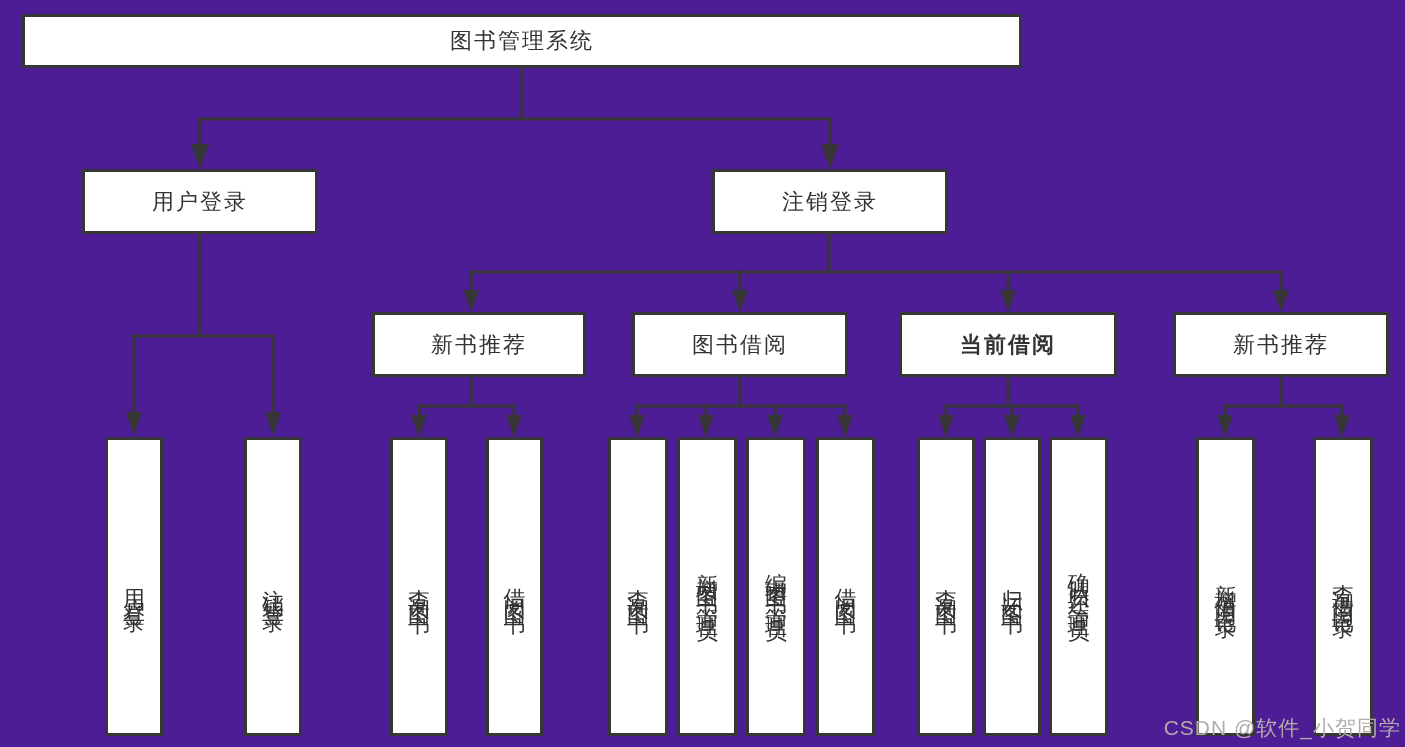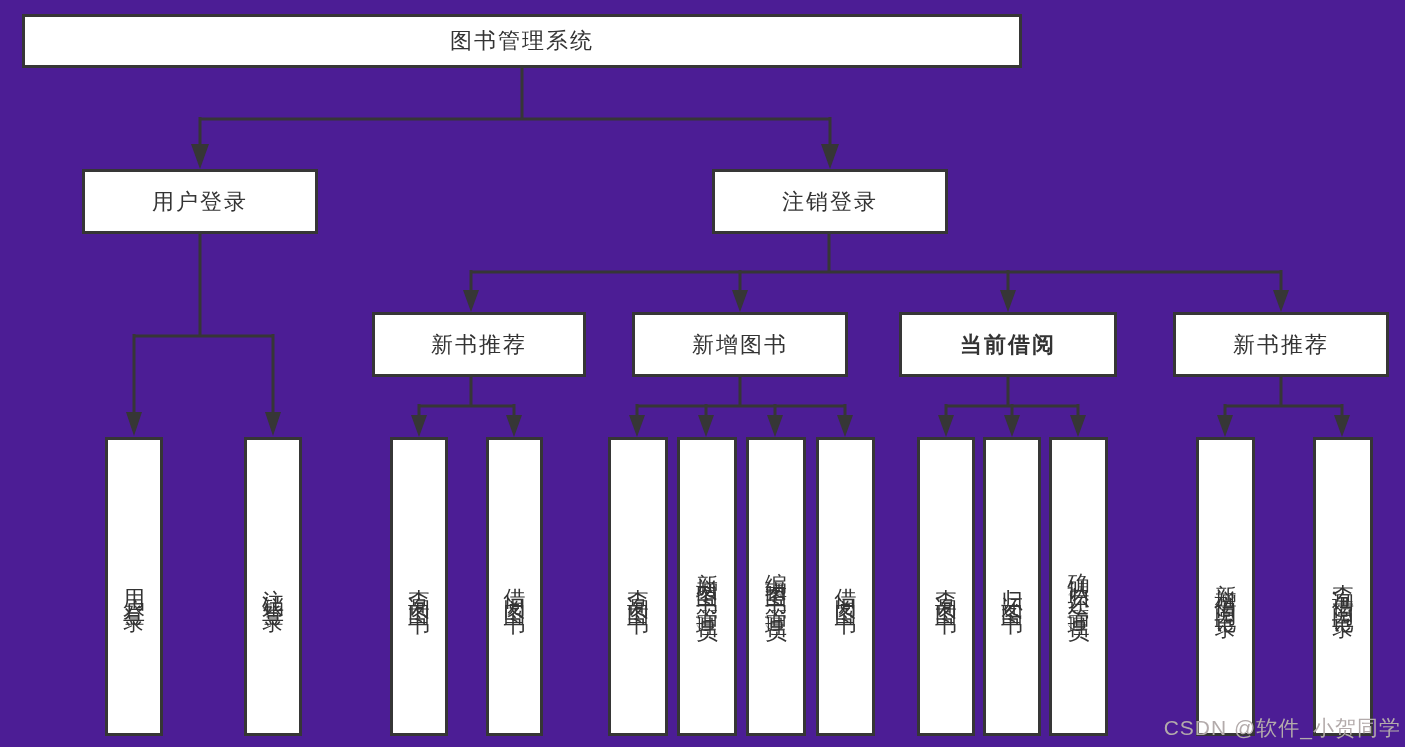--- a/index.html
+++ b/index.html
@@ -127,21 +127,21 @@
     <span>用户登录</span>
   </div>
   <div class="hbox" style="left:712px; top:169px; width:236px; height:65px;">
     <span>注销登录</span>
   </div>
 
   <div class="hbox" style="left:372px; top:312px; width:214px; height:65px;">
     <span>新书推荐</span>
   </div>
   <div class="hbox" style="left:632px; top:312px; width:216px; height:65px;">
-    <span>新增图书</span>
+    <span>图书借阅</span>
   </div>
   <div class="hbox" style="left:899px; top:312px; width:218px; height:65px;font-weight:bold;">
     <span>当前借阅</span>
   </div>
   <div class="hbox" style="left:1173px; top:312px; width:216px; height:65px;">
     <span>新书推荐</span>
   </div>
 
   <div class="vbox" style="left:105px; width:58px;">
     <span>用户登录</span>

